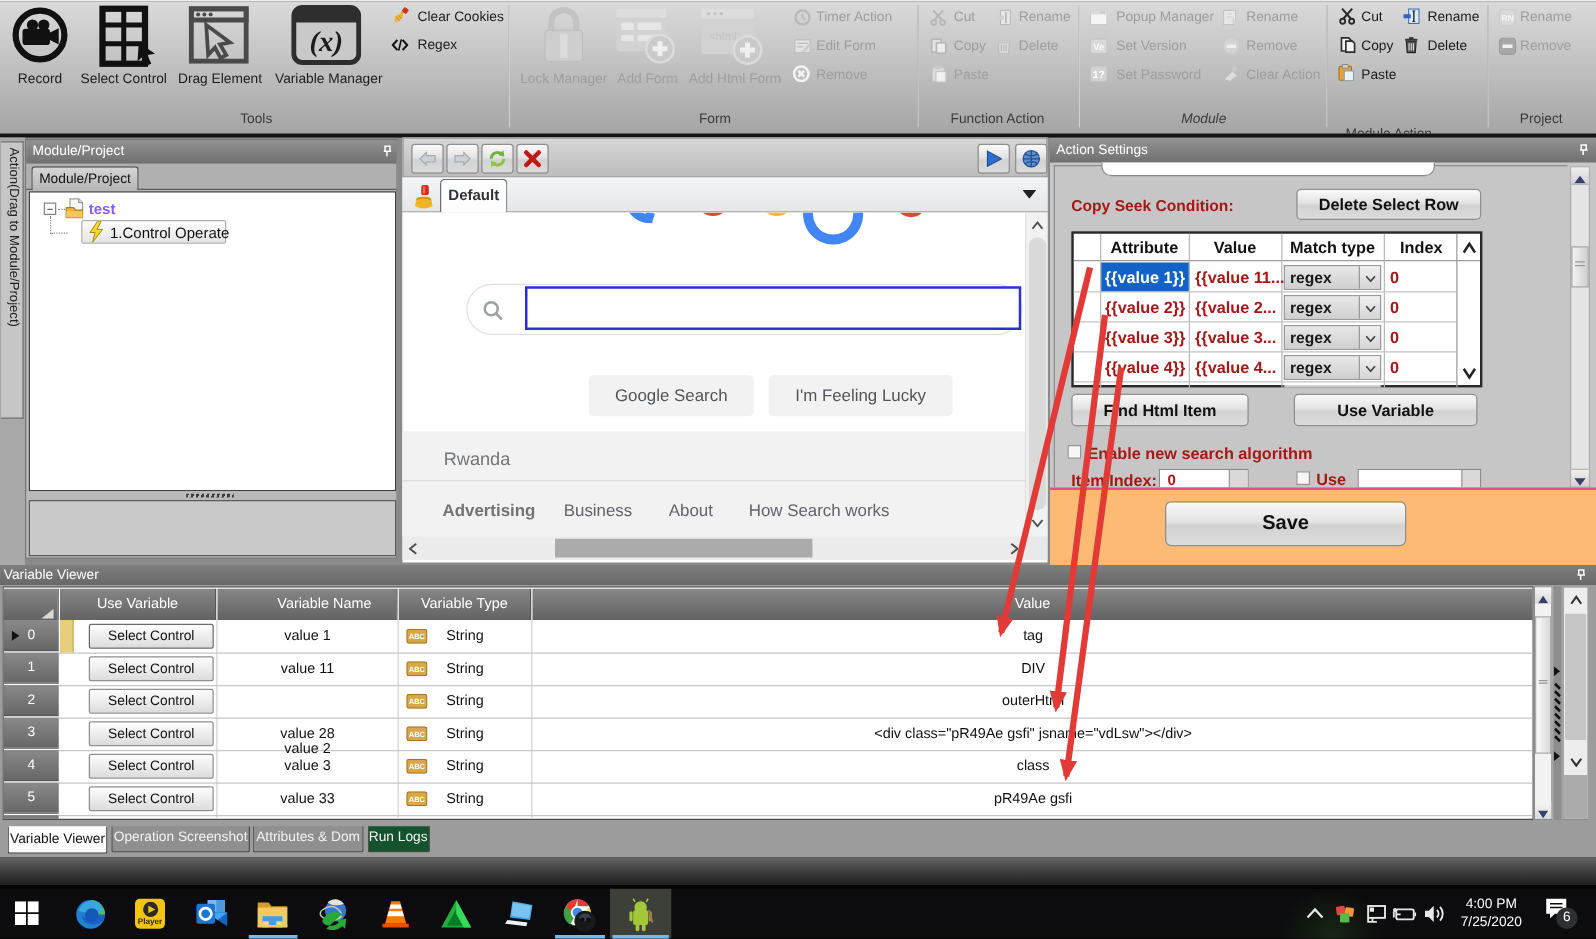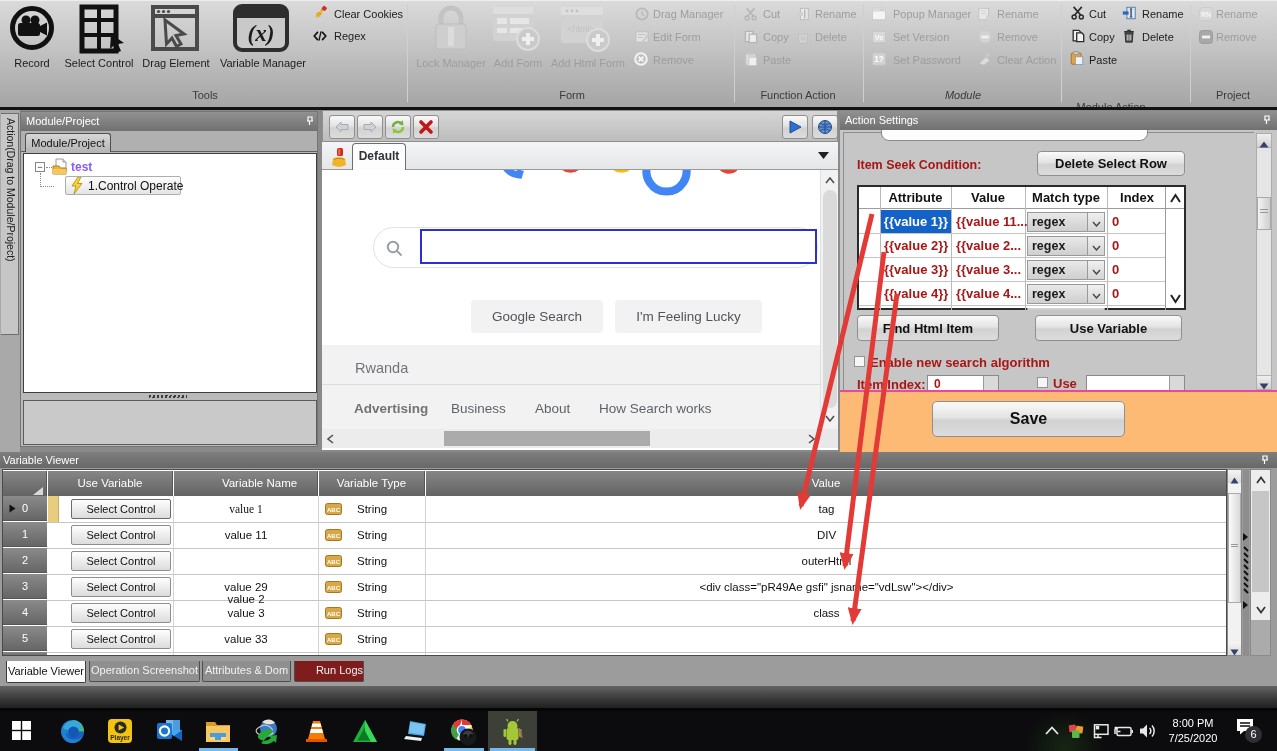--- a/index.html
+++ b/index.html
@@ -114,21 +114,21 @@
     <text x="21" y="26" font-size="9" fill="#c2c2c2" text-anchor="middle">&lt;html&gt;</text>
     <circle cx="38" cy="34" r="11" fill="#cacaca" stroke="#dcdcdc" stroke-width="2"></circle>
     <path d="M38 28 v12 M32 34 h12" stroke="#efefef" stroke-width="4"></path>
   </svg>
   <div class="biglabel dis" style="left:534px;width:108px;">Add Html Form</div>
 
   <svg class="sic" style="left:635px;top:7px;" width="15" height="15" viewBox="0 0 15 15">
     <circle cx="7.5" cy="7.5" r="6" fill="none" stroke="#b9b9b9" stroke-width="2"></circle>
     <path d="M7.5 4 v3.5 l2.5 2" stroke="#b9b9b9" stroke-width="1.5" fill="none"></path>
   </svg>
-  <div class="slab dis" style="left:653px;top:8px;">Drag Manager</div>
+  <div class="slab dis" style="left:653px;top:8px;">Timer Action</div>
   <svg class="sic" style="left:635px;top:30px;" width="15" height="15" viewBox="0 0 15 15">
     <rect x="1" y="2" width="13" height="11" fill="#e3e3e3" stroke="#bdbdbd"></rect>
     <path d="M3 5 h9 M3 8 h5" stroke="#bdbdbd"></path>
     <polygon points="7,12 14,4 15,6 9,13" fill="#c9c9c9"></polygon>
   </svg>
   <div class="slab dis" style="left:653px;top:31px;">Edit Form</div>
   <svg class="sic" style="left:634px;top:52px;" width="16" height="16" viewBox="0 0 16 16">
     <circle cx="8" cy="8" r="6.6" fill="none" stroke="#f2f2f2" stroke-width="2.4"></circle>
     <path d="M5.3 5.3 L10.7 10.7 M10.7 5.3 L5.3 10.7" stroke="#f2f2f2" stroke-width="2.4"></path>
   </svg>
@@ -390,21 +390,21 @@
 <div class="abs" style="left:840px;top:111px;width:437px;height:341px;background:#c6c6c6;">
   <div class="abs" style="left:0;top:0;width:437px;height:19px;background:linear-gradient(#919191,#707070);color:#fff;font-size:11px;line-height:19px;padding-left:5px;">Action Settings</div>
   <svg class="pin" style="left:421px;top:4px;" viewBox="0 0 11 11">
       <path d="M4 1 h4 v4 h-4 Z M3 5 h6 M5.5 5 v4" stroke="#fff" stroke-width="1.2" fill="none"></path>
     </svg>
 
   <div class="abs" style="left:0;top:19px;width:437px;height:260px;overflow:hidden;">
     <div class="abs" style="left:3px;top:2px;width:411px;height:258px;border-left:1px solid #8e8e8e;border-top:1px solid #8e8e8e;"></div>
 
     <div class="abs" style="left:41px;top:-6px;width:267px;height:17px;background:#fdfdfd;border:1px solid #8a8a8a;border-radius:0 0 8px 8px;"></div>
-    <div class="abs red" style="left:17px;top:28px;font-size:12.5px;">Item Seek Condition:</div>
+    <div class="abs red" style="left:17px;top:28px;font-size:12.5px;">Copy Seek Condition:</div>
     <div class="gbtn" style="left:197px;top:21px;width:148px;height:25px;font-size:13px;line-height:24px;">Delete Select Row</div>
 
     <div class="abs" style="left:17px;top:55px;width:329px;height:125px;background:#fff;border:2px solid #2a2a2a;">
 
       <div class="abs" style="left:0;top:0;width:325px;height:22px;border-bottom:1px solid #9c9c9c;"></div>
       <div class="abs" style="left:21px;top:3px;width:71px;text-align:center;font-weight:bold;font-size:13px;color:#111;">Attribute</div>
       <div class="abs" style="left:92px;top:3px;width:74px;text-align:center;font-weight:bold;font-size:13px;color:#111;">Value</div>
       <div class="abs" style="left:166px;top:3px;width:82px;text-align:center;font-weight:bold;font-size:13px;color:#111;">Match type</div>
       <div class="abs" style="left:248px;top:3px;width:60px;text-align:center;font-weight:bold;font-size:13px;color:#111;">Index</div>
 
@@ -554,42 +554,43 @@
         </svg></div>
     <div class="vr" style="top:52px;">1</div>
     <div class="vr" style="top:78px;">2</div>
     <div class="vr" style="top:104px;">3</div>
     <div class="vr" style="top:130px;">4</div>
     <div class="vr" style="top:156px;">5</div>
     <div class="vr" style="top:182px;height:5px;"></div>
     <div class="abs" style="left:45px;top:26px;width:11px;height:26px;background:#e8cd7e;border-right:1px solid #c8ad5e;"></div>
 
     <div class="scb" style="left:68px;top:29px;border:1.5px solid #6a6a6a;">Select Control</div>
-    <div class="vcell" style="left:171px;top:33px;width:144px;font-family:Liberation Serif, serif;">value 1</div>
+    <div class="vcell" style="left:171px;top:33px;width:144px;">value 1</div>
     <div class="vcell" style="left:354px;top:33px;">String</div>
     <div class="vcell" style="left:423px;top:33px;width:801px;">tag</div>
     <div class="scb" style="left:68px;top:55px;">Select Control</div>
     <div class="vcell" style="left:171px;top:59px;width:144px;">value 11</div>
     <div class="vcell" style="left:354px;top:59px;">String</div>
     <div class="vcell" style="left:423px;top:59px;width:801px;">DIV</div>
     <div class="scb" style="left:68px;top:81px;">Select Control</div>
     <div class="vcell" style="left:171px;top:85px;width:144px;margin-top:38px;">value 2</div>
     <div class="vcell" style="left:354px;top:85px;">String</div>
     <div class="vcell" style="left:423px;top:85px;width:801px;">outerHtml</div>
     <div class="scb" style="left:68px;top:107px;">Select Control</div>
-    <div class="vcell" style="left:171px;top:111px;width:144px;">value 29</div>
+    <div class="vcell" style="left:171px;top:111px;width:144px;">value 28</div>
     <div class="vcell" style="left:354px;top:111px;">String</div>
     <div class="vcell" style="left:423px;top:111px;width:801px;">&lt;div class="pR49Ae gsfi" jsname="vdLsw"&gt;&lt;/div&gt;</div>
     <div class="scb" style="left:68px;top:133px;">Select Control</div>
     <div class="vcell" style="left:171px;top:137px;width:144px;">value 3</div>
     <div class="vcell" style="left:354px;top:137px;">String</div>
     <div class="vcell" style="left:423px;top:137px;width:801px;">class</div>
     <div class="scb" style="left:68px;top:159px;">Select Control</div>
     <div class="vcell" style="left:171px;top:163px;width:144px;">value 33</div>
     <div class="vcell" style="left:354px;top:163px;">String</div>
+    <div class="vcell" style="left:423px;top:163px;width:801px;">pR49Ae gsfi</div>
 
     <svg class="abs" style="left:322px;top:33px;" width="17" height="12" viewBox="0 0 17 12">
         <rect x="0.5" y="0.5" width="16" height="11" rx="2" fill="#d8a848" stroke="#a87820"></rect>
         <text x="8.5" y="8.5" font-size="6" font-weight="bold" fill="#fff" text-anchor="middle">ABC</text>
       </svg>
     <svg class="abs" style="left:322px;top:59px;" width="17" height="12" viewBox="0 0 17 12">
         <rect x="0.5" y="0.5" width="16" height="11" rx="2" fill="#d8a848" stroke="#a87820"></rect>
         <text x="8.5" y="8.5" font-size="6" font-weight="bold" fill="#fff" text-anchor="middle">ABC</text>
       </svg>
     <svg class="abs" style="left:322px;top:85px;" width="17" height="12" viewBox="0 0 17 12">
@@ -637,21 +638,21 @@
     <div class="abs" style="left:1px;top:21px;width:17px;height:101px;background:#c6c6c6;"></div>
     <svg class="abs" style="left:5px;top:136px;" width="10" height="8" viewBox="0 0 10 8">
         <path d="M1 1 L5 6.5 L9 1" fill="none" stroke="#333" stroke-width="1.7"></path>
       </svg>
     <div class="abs" style="left:0;top:150px;width:19px;height:35px;background:#ababab;"></div>
   </div>
 
   <div class="abs" style="left:6px;top:209px;width:80px;white-space:nowrap;height:22px;background:#fdfdfd;border:1px solid #3c3c3c;border-top:none;border-radius:0 0 2px 2px;font-size:11px;color:#111;text-align:center;line-height:20px;">Variable Viewer</div>
   <div class="abs" style="left:89px;top:209px;width:111px;white-space:nowrap;height:21px;background:#8f8f8f;border:1px solid #4e4e4e;border-top:none;border-radius:0 0 2px 2px;font-size:11px;color:#f2f2f2;text-align:center;line-height:19px;">Operation Screenshot</div>
   <div class="abs" style="left:202px;top:209px;width:89px;white-space:nowrap;height:21px;background:#8f8f8f;border:1px solid #4e4e4e;border-top:none;border-radius:0 0 2px 2px;font-size:11px;color:#f2f2f2;text-align:center;line-height:19px;">Attributes &amp; Dom</div>
-  <div class="abs" style="left:294px;top:209px;width:70px;white-space:nowrap;height:21px;background:#7f1d1d;border:1px solid #4e4e4e;border-top:none;border-radius:0 0 2px 2px;font-size:11px;color:#f2f2f2;text-align:right;line-height:19px;">Run Logs</div>
+  <div class="abs" style="left:294px;top:209px;width:50px;white-space:nowrap;height:21px;background:#14532d;border:1px solid #4e4e4e;border-top:none;border-radius:0 0 2px 2px;font-size:11px;color:#f2f2f2;text-align:left;line-height:19px;">Run Logs</div>
 </div>
 
 <div class="abs" style="left:0;top:686px;width:1277px;height:22px;background:linear-gradient(#646464,#383838 60%,#1f1f1f);"></div>
 <div class="abs" style="left:0;top:708px;width:1277px;height:3px;background:#050505;"></div>
 <div class="abs" id="taskbar" style="left:0;top:711px;width:1277px;height:40px;background:#0c0c0e;">
   <div class="abs" style="left:1025px;top:0;width:80px;height:40px;background:radial-gradient(ellipse at 50% 90%, rgba(28,52,22,0.65), rgba(0,0,0,0) 70%);"></div>
 
   <svg class="abs" style="left:12px;top:10px;" width="19" height="19" viewBox="0 0 19 19">
     <rect x="0" y="0" width="8.8" height="8.8" fill="#fff"></rect>
       <rect x="10.2" y="0" width="8.8" height="8.8" fill="#fff"></rect>
@@ -764,21 +765,21 @@
   <svg class="abs" style="left:1114px;top:14px;" width="19" height="13" viewBox="0 0 19 13">
     <rect x="3" y="2.5" width="14" height="8" rx="1.5" fill="none" stroke="#e8e8e8" stroke-width="1.5"></rect>
     <rect x="17.5" y="5" width="1.5" height="3" fill="#e8e8e8"></rect>
     <path d="M1 4 v5 M3.5 6.5 h3" stroke="#e8e8e8" stroke-width="1.5"></path>
     <circle cx="2" cy="3" r="1.6" fill="#e8e8e8"></circle>
   </svg>
   <svg class="abs" style="left:1139px;top:12px;" width="18" height="16" viewBox="0 0 18 16">
     <path d="M1 5.5 h3 l4 -4 v13 l-4 -4 h-3 Z" fill="#e8e8e8"></path>
     <path d="M10.5 5 a4 4 0 0 1 0 6 M13 2.5 a8 8 0 0 1 0 11" stroke="#e8e8e8" stroke-width="1.5" fill="none"></path>
   </svg>
-  <div class="abs" style="left:1160px;top:6px;width:66px;height:13px;color:#fff;font-size:11px;text-align:center;">8:00 PM</div>
+  <div class="abs" style="left:1160px;top:6px;width:66px;height:13px;color:#fff;font-size:11px;text-align:center;">4:00 PM</div>
   <div class="abs" style="left:1160px;top:21px;width:66px;height:13px;color:#fff;font-size:11px;text-align:center;">7/25/2020</div>
   <svg class="abs" style="left:1236px;top:7px;" width="18" height="17" viewBox="0 0 18 17">
     <path d="M1 1 h16 v12 h-9 l-4 3.5 v-3.5 h-3 Z" fill="#fff"></path>
     <path d="M4 5 h10 M4 8 h10" stroke="#0c0c0e" stroke-width="1.3"></path>
   </svg>
   <div class="abs" style="left:1245px;top:15px;width:17px;height:17px;background:#2f3034;border-radius:50%;color:#fff;font-size:11px;text-align:center;line-height:17px;">6</div>
 </div>
 
 <svg class="abs" style="left:0;top:0;width:1277px;height:751px;z-index:99;pointer-events:none;" viewBox="0 0 1277 751">
   <defs>

